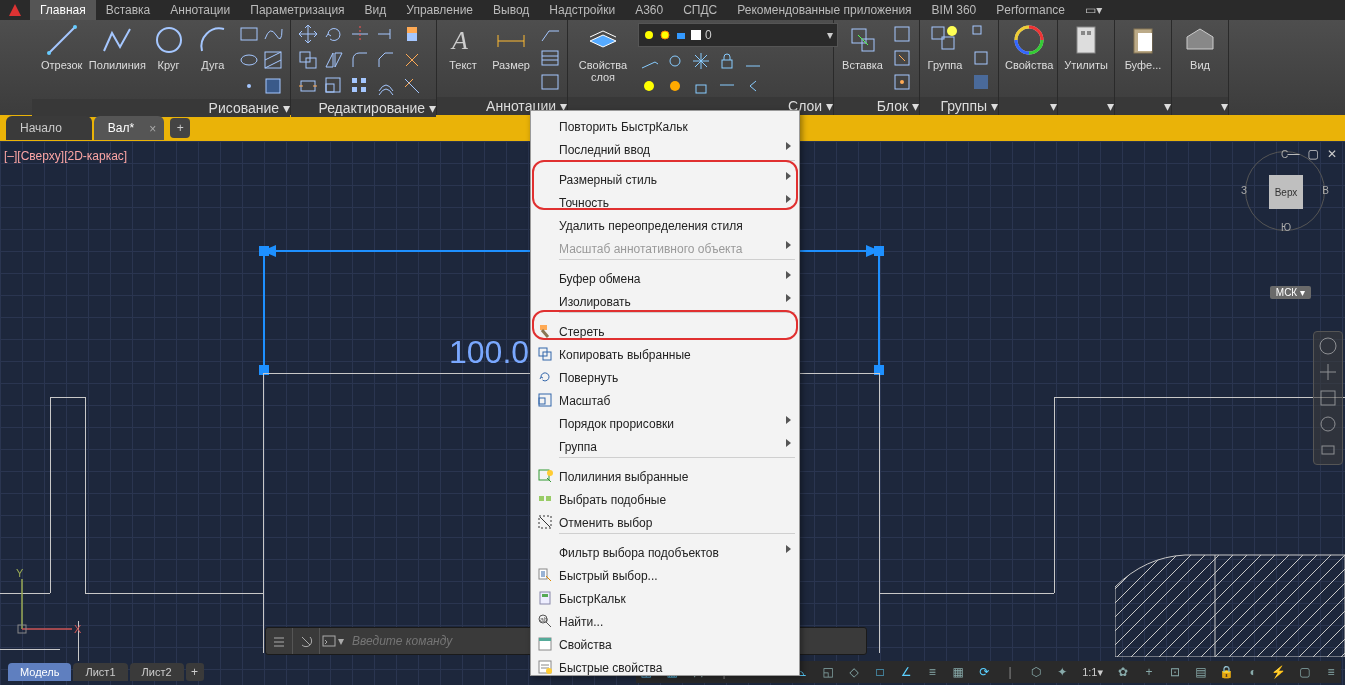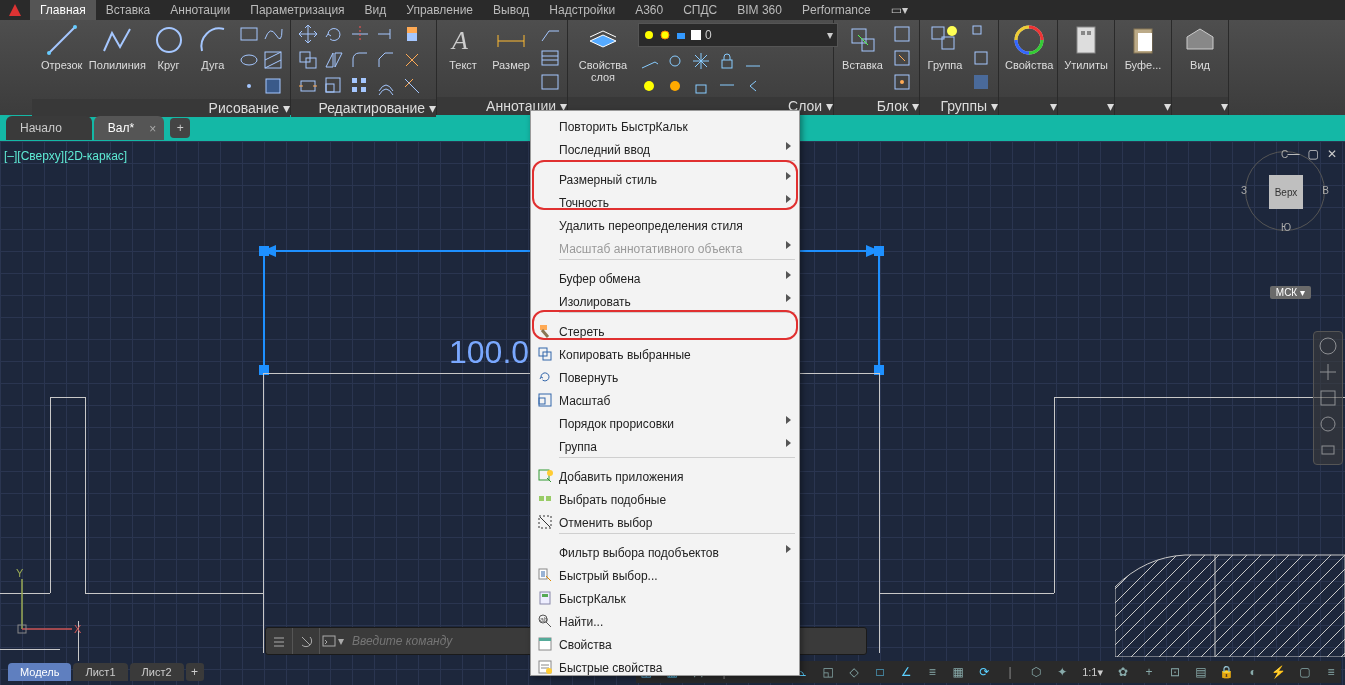--- a/index.html
+++ b/index.html
@@ -21,31 +21,31 @@
 .big span{font-size:11px;color:#ddd;text-align:center;line-height:12px;}
 .smgrid{display:grid;grid-template-columns:repeat(3,24px);grid-auto-rows:24px;gap:2px;}
 .smgrid2{display:grid;grid-template-columns:repeat(2,24px);grid-auto-rows:24px;gap:2px;}
 .sm{width:22px;height:22px;display:flex;align-items:center;justify-content:center;cursor:default;}
 .sm svg,.ic svg{width:100%;height:100%;}
 
 
 .layercombo{width:190px;height:22px;background:#2a2a2a;border:1px solid #555;display:flex;align-items:center;padding:0 4px;gap:4px;color:#ccc;}
 
 
-#doctabs{display:flex;align-items:center;height:26px;background:#14b8a6;padding-left:6px;gap:0;}
+#doctabs{display:flex;align-items:center;height:26px;background:#eab308;padding-left:6px;gap:0;}
 .doctab{padding:5px 30px 5px 14px;border-radius:6px 6px 0 0;background:#3a3a3a;color:#ccc;margin-right:2px;position:relative;cursor:default;}
 .doctab.active{background:#555;color:#fff;}
 .doctab .x{position:absolute;right:8px;top:6px;color:#aaa;}
 .addtab{width:20px;height:20px;background:#444;border-radius:4px;display:flex;align-items:center;justify-content:center;margin-left:4px;cursor:default;}
 
 
 #canvas{position:absolute;left:0;top:141px;width:1345px;height:544px;background:#1d273c;overflow:hidden;}
 
 #canvas::before{content:"";position:absolute;inset:0;background-image:linear-gradient(#2a3550 1px,transparent 1px),linear-gradient(90deg,#2a3550 1px,transparent 1px);background-size:22px 22px;}
-#canvas .hdrlabel{position:absolute;left:4px;top:8px;color:#5eead4;font-size:12px;}
+#canvas .hdrlabel{position:absolute;left:4px;top:8px;color:#fca5a5;font-size:12px;}
 #dimtext{position:absolute;left:449px;top:193px;font-size:32px;color:#7aa8ff;font-family:Arial;}
 
 .grip{position:absolute;width:10px;height:10px;background:#1e90ff;}
 .tri{position:absolute;width:0;height:0;}
 .tri.l{border-top:6px solid transparent;border-bottom:6px solid transparent;border-right:14px solid #1e90ff;}
 .tri.r{border-top:6px solid transparent;border-bottom:6px solid transparent;border-left:14px solid #1e90ff;}
 .dimline{position:absolute;height:2px;background:#1e90ff;}
 .extline{position:absolute;width:2px;background:#1e90ff;}
 
 .geo{position:absolute;background:#c8c8c8;}
@@ -113,20 +113,21 @@
   <div class="menu-i active">Главная</div>
   <div class="menu-i">Вставка</div>
   <div class="menu-i">Аннотации</div>
   <div class="menu-i">Параметризация</div>
   <div class="menu-i">Вид</div>
   <div class="menu-i">Управление</div>
   <div class="menu-i">Вывод</div>
   <div class="menu-i">Надстройки</div>
   <div class="menu-i">A360</div>
   <div class="menu-i">СПДС</div>
+  <div class="menu-i">Рекомендованные приложения</div>
   <div class="menu-i">BIM 360</div>
   <div class="menu-i">Performance</div>
   <div class="bat">▭▾</div>
 </div>
 
 <div id="ribbon">
 
   <div class="rpanel" style="width:258px;margin-left:32px;">
     <div class="body">
       <div class="big">
@@ -766,21 +767,21 @@
     </div>
     <div class="sep"></div>
     <div class="row">
       <div class="icn">
         <svg width="16" height="16">
           <rect x="2" y="2" width="10" height="10" fill="none" stroke="#393"></rect>
           <path d="M10 10l4 4" stroke="#393"></path>
           <circle cx="13" cy="5" r="3" fill="#fc3"></circle>
         </svg>
       </div>
-      <div class="lbl">Добавить приложения</div>
+      <div class="lbl">Полилиния выбранные</div>
     </div>
     <div class="row">
       <div class="icn">
         <svg width="16" height="16">
           <rect x="2" y="5" width="5" height="5" fill="#9c6"></rect>
           <rect x="9" y="5" width="5" height="5" fill="#9c6"></rect>
         </svg>
       </div>
       <div class="lbl">Выбрать подобные</div>
     </div>

